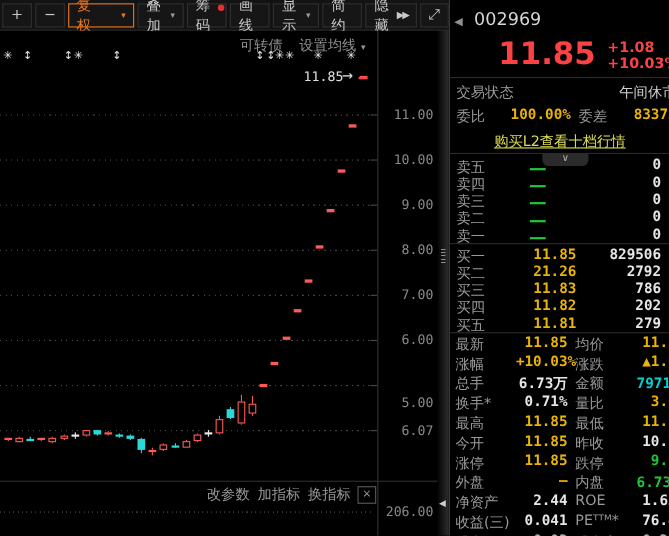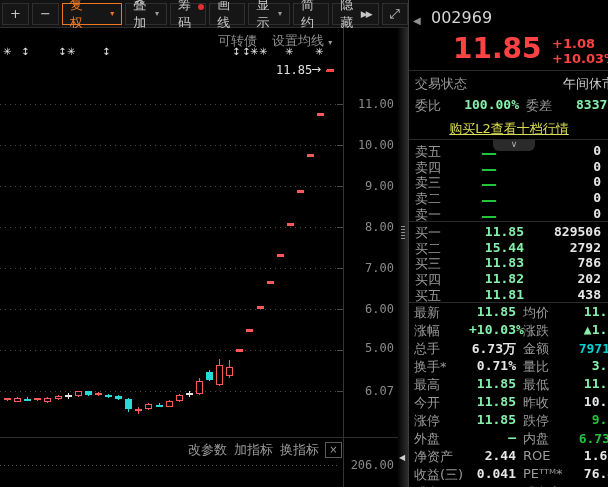--- a/index.html
+++ b/index.html
@@ -48,21 +48,21 @@
          border-left:1px solid #3c3c3c;box-sizing:border-box;}
   #panel-collapse{position:absolute;left:4px;top:15px;color:#909090;font-size:10px;}
   #stock-code{position:absolute;left:22px;top:8px;color:#d5d5d5;font-size:16px;}
   #stock-name{position:absolute;left:86px;top:4px;color:#e9d34f;font-size:21px;font-weight:bold;}
   #last-price{position:absolute;left:44px;top:32px;color:#fc4242;font-size:28px;font-weight:bold;}
   #chg-block{position:absolute;left:143px;top:36px;color:#fc4242;font-size:13px;font-weight:bold;line-height:15px;}
   .hsep{position:absolute;left:0;width:200px;height:1px;background:#2b2b2b;}
   .p-label{color:#9a9a9a;font-size:13px;}
   .p-row{position:absolute;left:0;width:200px;height:18px;}
   .v{font-weight:bold;font-family:"DejaVu Sans Mono","Liberation Mono",monospace;font-size:13px;}
-  .red{color:#86efac;}.green{color:#1fc53a;}.white{color:#e6e6e6;}.teal{color:#00d2d2;}
+  .red{color:#eab308;}.green{color:#1fc53a;}.white{color:#e6e6e6;}.teal{color:#00d2d2;}
   .dash-green{color:#1fc53a;font-weight:bold;}
   #l2-link{position:absolute;left:0;top:120px;width:200px;text-align:center;color:#dcdc55;
            font-size:13px;text-decoration:underline;cursor:pointer;}
   #queue-tab{position:absolute;left:84px;top:139px;width:42px;height:12px;background:#2b2b2b;
              border-radius:0 0 6px 6px;text-align:center;color:#b0b0b0;font-size:9px;line-height:10px;}
   .q-label{position:absolute;left:6px;}
   .q-price{position:absolute;right:85px;width:70px;text-align:right;}
   .q-dash{position:absolute;right:85px;width:70px;text-align:center;}
   .q-vol{position:absolute;right:8px;width:72px;text-align:right;}
   .s-l1{position:absolute;left:5px;}
@@ -120,21 +120,21 @@
       <div class="gridtick" style="top: 199px;"></div>
       <span class="axis-label mono" style="top: 192px;">8.00</span>
       <div class="gridline" style="top: 240px;"></div>
       <div class="gridtick" style="top: 240px;"></div>
       <span class="axis-label mono" style="top: 233px;">7.00</span>
       <div class="gridline" style="top: 281px;"></div>
       <div class="gridtick" style="top: 281px;"></div>
       <span class="axis-label mono" style="top: 274px;">6.00</span>
       <div class="gridline" style="top: 322px;"></div>
       <div class="gridtick" style="top: 322px;"></div>
-      <span class="axis-label mono" style="top: 313px;">5.00</span>
+      <span class="axis-label mono" style="top: 331px;">5.00</span>
       <div class="gridline" style="top: 363px;"></div>
       <div class="gridtick" style="top: 363px;"></div>
       <span class="axis-label mono" style="top: 356px;">6.07</span>
     </div>
   <div id="marker-layer">
       <span class="marker" style="left: 3px;">✳</span>
       <span class="marker" style="left: 21px;">↕</span>
       <span class="marker" style="left: 58px;">↕</span>
       <span class="marker" style="left: 67px;">✳</span>
       <span class="marker" style="left: 102px;">↕</span>
@@ -273,37 +273,37 @@
     </div>
   <div class="hsep" style="top:221px;"></div>
   <div id="buy-queue">
       <div class="p-row" style="top: 224px; height: 16px;">
         <span class="p-label q-label">买一</span>
         <span class="v red q-price">11.85</span>
         <span class="v white q-vol">829506</span>
       </div>
       <div class="p-row" style="top: 239.7px; height: 16px;">
         <span class="p-label q-label">买二</span>
-        <span class="v red q-price">15.44</span>
+        <span class="v red q-price">21.26</span>
         <span class="v white q-vol">2792</span>
       </div>
       <div class="p-row" style="top: 255.4px; height: 16px;">
         <span class="p-label q-label">买三</span>
         <span class="v red q-price">11.83</span>
         <span class="v white q-vol">786</span>
       </div>
       <div class="p-row" style="top: 271.1px; height: 16px;">
         <span class="p-label q-label">买四</span>
         <span class="v red q-price">11.82</span>
         <span class="v white q-vol">202</span>
       </div>
       <div class="p-row" style="top: 286.8px; height: 16px;">
         <span class="p-label q-label">买五</span>
         <span class="v red q-price">11.81</span>
-        <span class="v white q-vol">438</span>
+        <span class="v white q-vol">279</span>
       </div>
     </div>
   <div class="hsep" style="top:302px;"></div>
   <div id="stats-grid">
       <div class="p-row" style="top: 304px;">
         <span class="p-label s-l1">最新</span>
         <span class="v s-v1 red">11.85</span>
         <span class="p-label s-l2">均价</span>
         <span class="v s-v2 red">11.85</span>
       </div>

